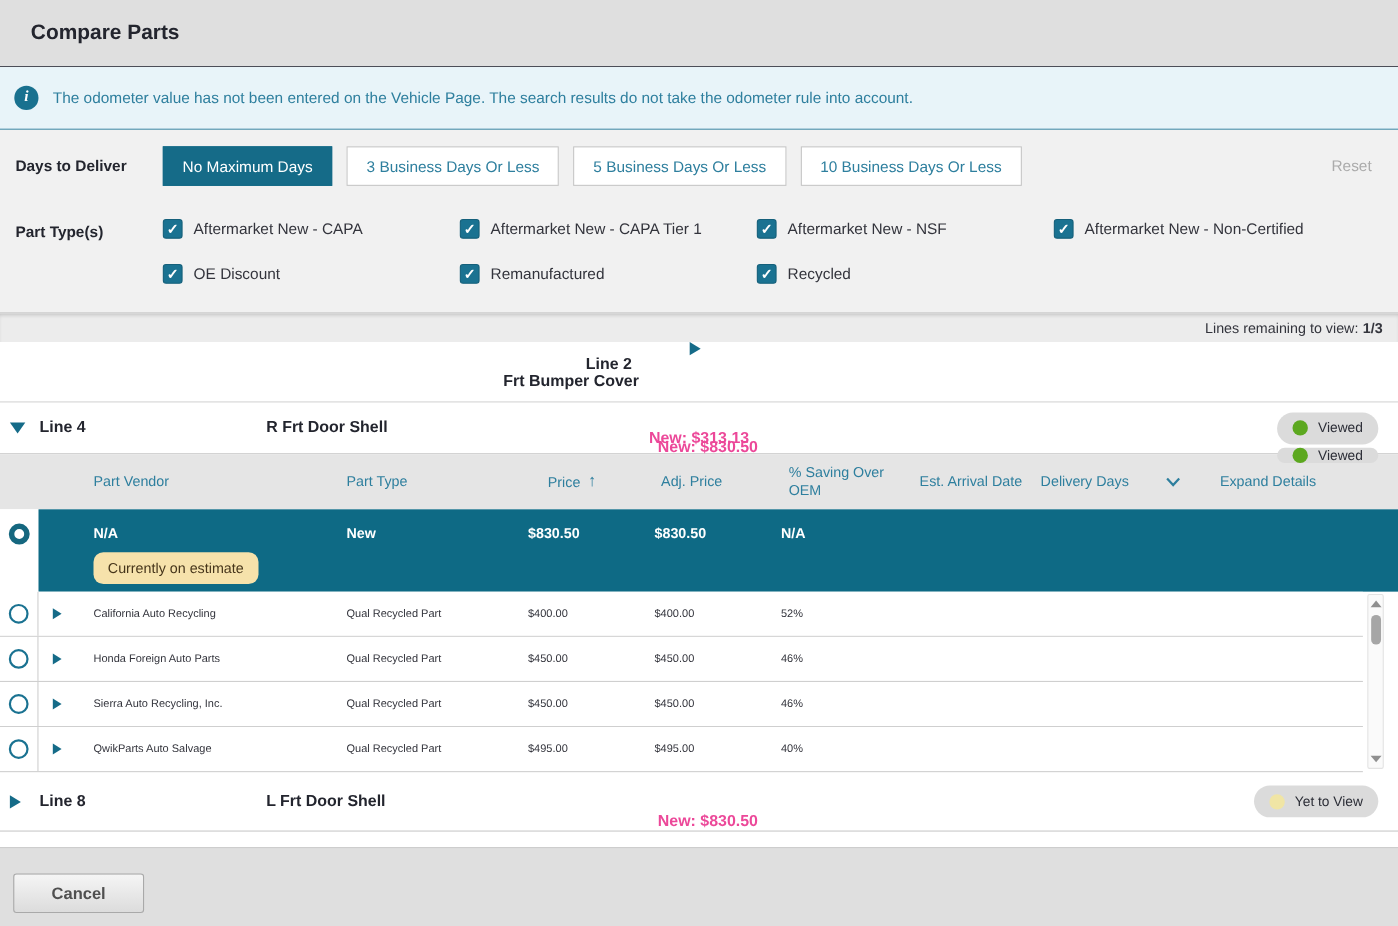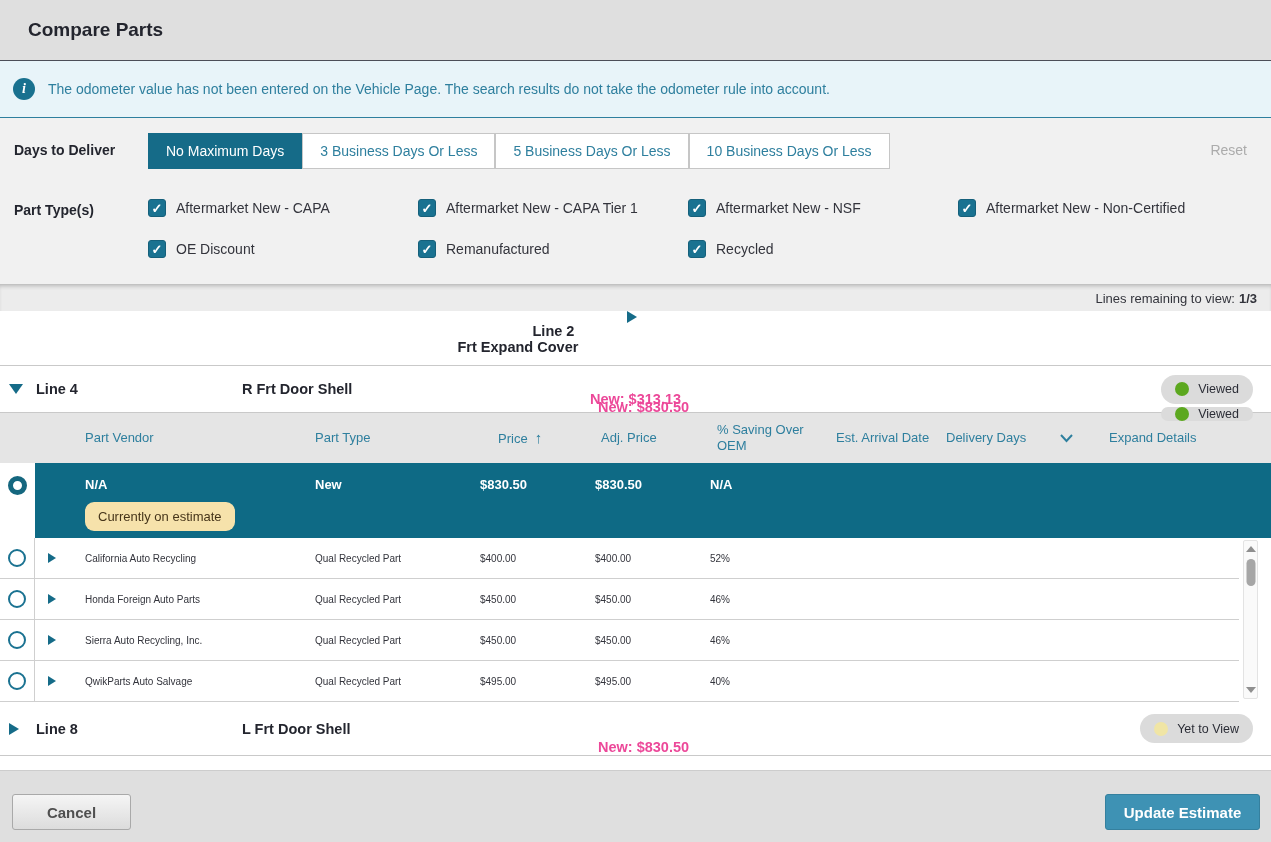--- a/index.html
+++ b/index.html
@@ -13,21 +13,21 @@
   
   .banner { height:57px; background:#E8F4F9; border-bottom:1px solid #2E7F9E; display:flex; align-items:center; padding-left:13px; }
   .info-ic { width:22px; height:22px; border-radius:50%; background:#19718F; color:#fff; display:flex; align-items:center; justify-content:center; font-family:"Liberation Serif", serif; font-style:italic; font-weight:bold; font-size:14px; flex:0 0 auto; }
   .banner-txt { margin-left:13px; font-size:14px; color:#2E7F9E; }
 
   
   .filters { height:166px; background:#F1F1F1; padding:15px 14px 0 14px; }
   .f-row { display:flex; align-items:flex-start; }
   .f-label { width:134px; font-weight:bold; font-size:14px; color:#23252E; padding-top:9px; }
   .tabs { display:flex; }
-  .tab { height:36px; padding:0 17px; display:flex; align-items:center; font-size:14px; background:#FFFFFF; border:1px solid #C6C6C6; color:#2E7F9E; cursor:pointer; white-space:nowrap; }
+  .tab { height:36px; padding:0 17px; display:flex; align-items:center; font-size:14px; background:#FFFFFF; border:1px solid #C6C6C6; color:#2E7F9E; margin-right:13px; cursor:pointer; white-space:nowrap; }
   .tab.selected { background:#156B88; border-color:#156B88; color:#fff; }
   .reset { margin-left:auto; padding-top:9px; padding-right:10px; color:#ABABAB; font-size:14px; }
   .pt-row { margin-top:24px; }
   .cb-grid { display:grid; grid-template-columns:repeat(4,270px); row-gap:23px; padding-top:6px; }
   .cb-item { display:flex; align-items:center; cursor:pointer; }
   .cbox { width:18px; height:18px; background:#1A7291; border:1px solid #15607B; border-radius:3px; color:#fff; display:flex; align-items:center; justify-content:center; font-size:13px; font-weight:bold; line-height:1; }
   .cb-label { margin-left:10px; font-size:14px; color:#33343C; }
 
   
   .lines-bar { height:27px; background:#ECECEC; border-top:1px solid #C2C2C2; box-shadow:inset 0 3px 4px -2px rgba(0,0,0,0.22); display:flex; align-items:center; justify-content:flex-end; padding-right:14px; font-size:13px; color:#33343C; }
@@ -163,21 +163,21 @@
   <div class="lines-bar">
     <span>Lines remaining to view:</span>
     <b>1/3</b>
   </div>
 
   <div class="line-row lr-55">
     <div class="tri-cell">
         <div class="tri-right"></div>
       </div>
     <div class="line-name">Line 2</div>
-    <div class="line-part">Frt Expand Cover</div>
+    <div class="line-part">Frt Bumper Cover</div>
     <div class="line-price">New: $313.13</div>
     <div class="badge">
       <span class="dot viewed"></span>
       <span>Viewed</span>
     </div>
   </div>
 
   <div class="line-row lr-47">
     <div class="tri-cell">
         <div class="tri-down"></div>
@@ -314,16 +314,15 @@
     <div class="line-part">L Frt Door Shell</div>
     <div class="line-price">New: $830.50</div>
     <div class="badge">
       <span class="dot yet"></span>
       <span>Yet to View</span>
     </div>
   </div>
 
   <div class="footer">
     <button class="btn-cancel">Cancel</button>
-    <button class="btn-update">Update Estimate</button>
   </div>
 
 </div>
 
 </body></html>

